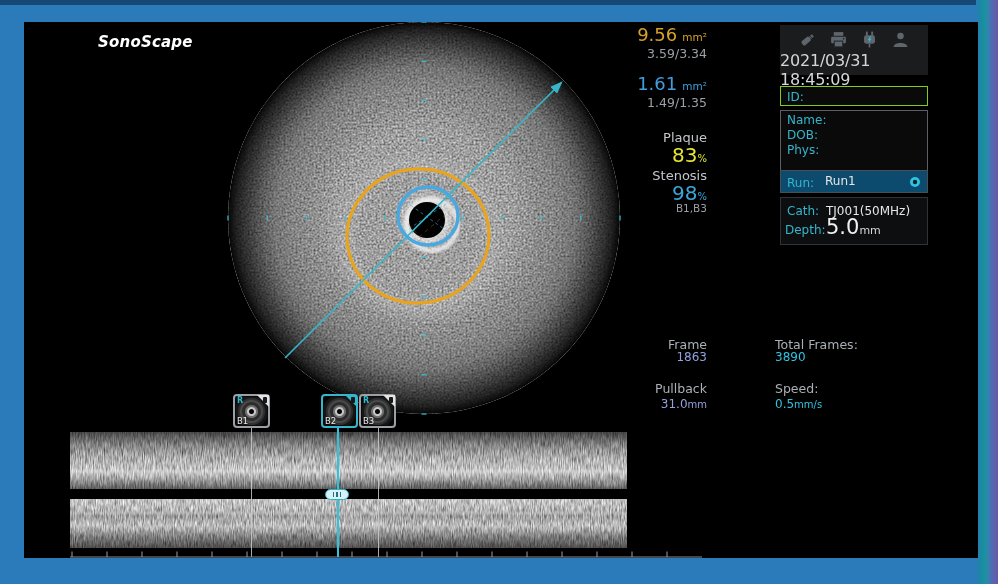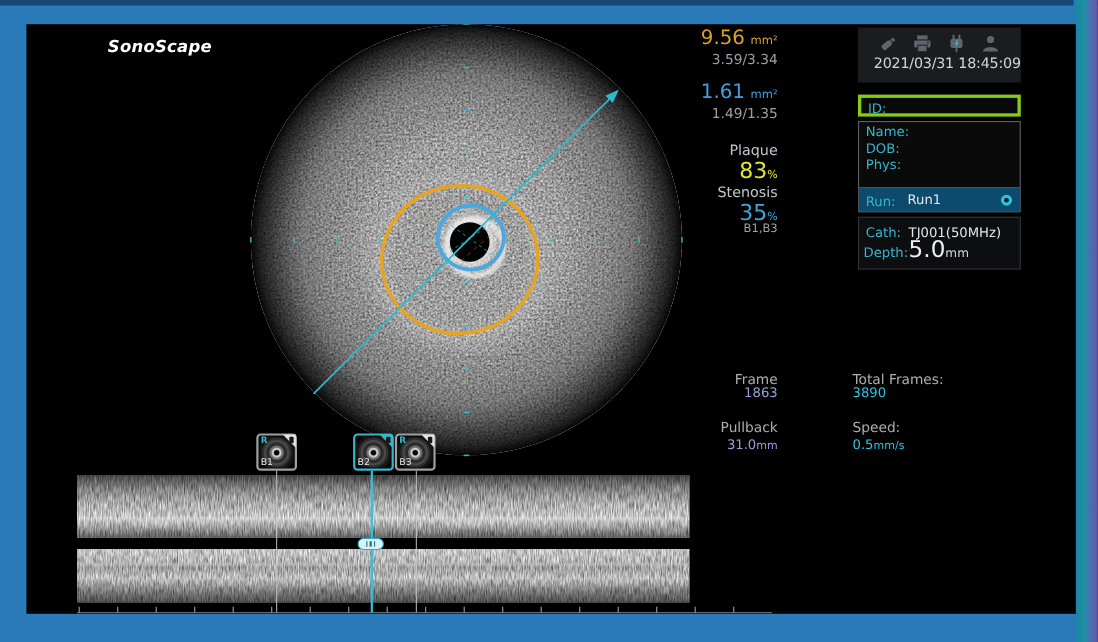--- a/index.html
+++ b/index.html
@@ -37,22 +37,22 @@
   .lab{font-size:13px;color:#c3c7cc;}
   .pct{font-size:20px;}
   .pct-unit{font-size:10px;}
   .num-big{font-size:12px;}
   .lab-sm{font-size:12.5px;color:#aab0b6;}
 
   
   .panel{left:756px;width:148px;z-index:8;box-sizing:border-box;}
   #sys-box{top:3px;height:50px;background:#1b1c1e;}
   #sys-icons{display:flex;justify-content:space-around;align-items:center;padding:5px 12px 0 12px;}
-  #sys-time{text-align:right;font-size:13px;color:#d4d7da;margin-top:2px;letter-spacing:-.2px;}
-  #id-box{top:64px;height:20px;background:#0a0a0a;border:3px solid #84cc16;line-height:18px;padding-left:6px;}
+  #sys-time{text-align:left;font-size:16px;color:#d4d7da;margin-top:2px;letter-spacing:-.2px;}
+  #id-box{top:64px;height:20px;background:#0a0a0a;border:1px solid #84cc16;line-height:18px;padding-left:6px;}
   #patient-box{top:88px;height:65px;background:#0a0a0a;border:1px solid #5a5f66;padding:2px 0 0 6px;}
   .teal{color:#35b6cc;font-size:12px;}
   #patient-box .teal{display:block;line-height:15.2px;}
   #run-box{top:148px;height:23px;background:#0c4a6e;border:1px solid #4a4f55;line-height:21px;}
   #run-box .teal{margin-left:6px;}
   #run-val{color:#e6e6e6;font-size:12px;position:absolute;left:44px;top:0;}
   #run-status{position:absolute;right:6px;top:5px;}
   #cath-box{top:175px;height:48px;background:#0d0e10;border:1px solid #303338;}
   #cath-line{position:absolute;left:6px;top:6px;}
   #cath-val{position:absolute;left:45px;top:6px;color:#e6e6e6;font-size:12px;}
@@ -238,21 +238,21 @@
       <span class="val-big">1.61</span>
       <span class="val-unit">mm²</span>
     </div>
     <div class="abs rcol sub" style="top:73px;">1.49/1.35</div>
     <div class="abs rcol lab" style="top:108px;">Plaque</div>
     <div class="abs rcol" style="top:121px;color:#e4e532;">
       <span class="pct">83</span><span class="pct-unit">%</span>
     </div>
     <div class="abs rcol lab" style="top:146px;">Stenosis</div>
     <div class="abs rcol" style="top:159px;color:#3aa7d8;">
-      <span class="pct">35</span><span class="pct-unit">%</span>
+      <span class="pct">98</span><span class="pct-unit">%</span>
     </div>
     <div class="abs rcol sub" style="top:180px;font-size:10.5px;">B1,B3</div>
 
     <div class="abs rcol lab-sm" style="top:315px;">Frame</div>
     <div class="abs rcol num-big" style="top:328px;color:#93a0dd;">1863</div>
     <div class="abs rcol lab-sm" style="top:359px;margin-left:31px;">Pullback</div>
     <div class="abs rcol" style="top:371px;color:#93a0dd;">
       <span class="num-big">31.0</span><span class="pct-unit">mm</span>
     </div>
     <div class="abs lcol lab-sm" style="top:315px;">Total Frames:</div>

